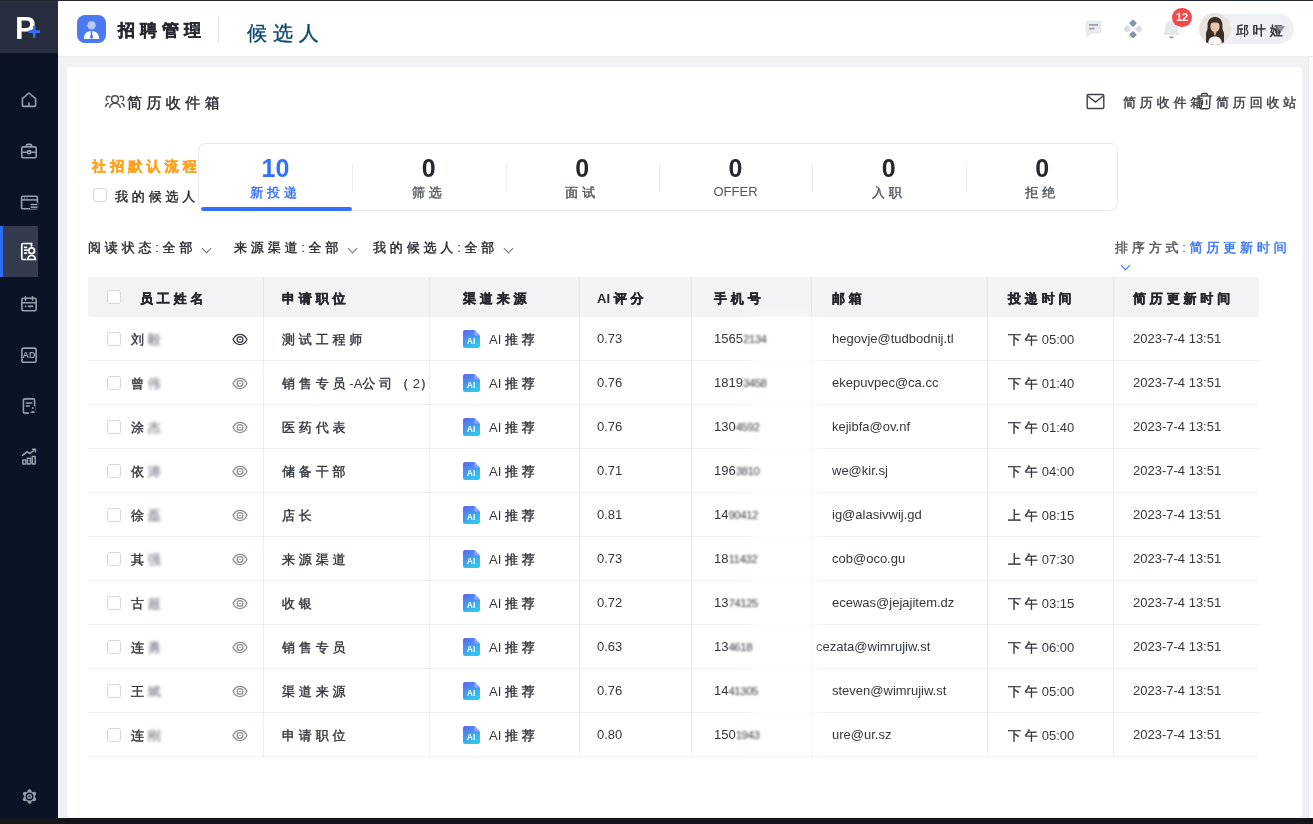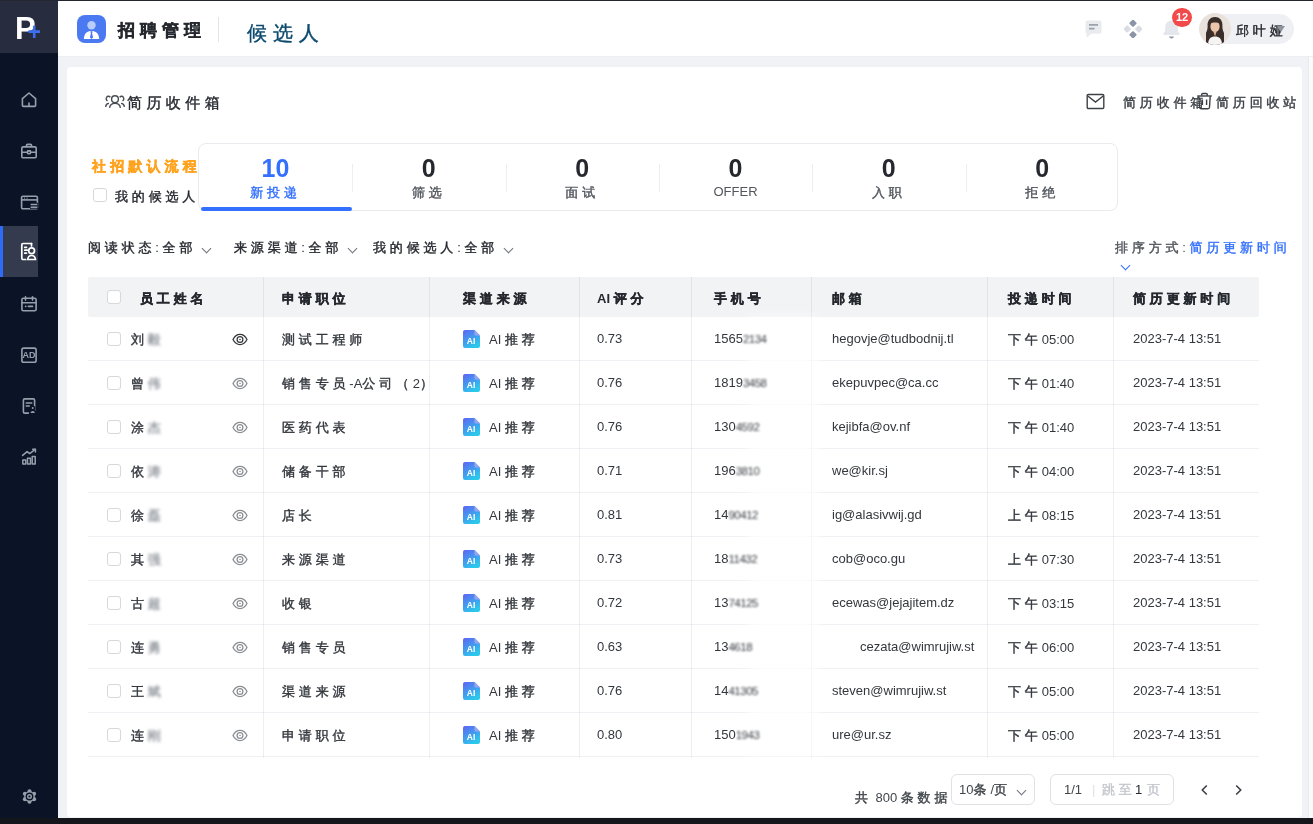--- a/index.html
+++ b/index.html
@@ -480,21 +480,21 @@
                     <stop offset="1" stop-color="#2cc8ec"></stop>
                   </linearGradient>
                 </defs>
                 <path d="M0 2 a2 2 0 0 1 2-2 H11.5 L17 5.5 V16 a2 2 0 0 1 -2 2 H2 a2 2 0 0 1 -2-2 Z" fill="url(#g7)"></path>
                 <path d="M11.5 0 L17 5.5 H12.5 a1 1 0 0 1 -1-1 Z" fill="#98a3f6"></path>
                 <text x="8" y="13.5" font-size="8.5" font-weight="bold" fill="#fff" text-anchor="middle" font-family="Liberation Sans,sans-serif">AI</text>
               </svg></span>
   <span class="ct" style="left:401px">AI <i class="cj">推荐</i></span>
   <span class="ct" style="left:509px">0.63</span>
   <span class="ct" style="left:626px">13<span class="smudge2">4618</span></span>
-  <span class="ct" style="left:772px">cezata@wimrujiw.st</span>
+  <span class="ct" style="left:728px">cezata@wimrujiw.st</span>
   <span class="ct" style="left:920px"><i class="cj">下午</i>06:00</span>
   <span class="ct" style="left:1045px">2023-7-4 13:51</span>
 </div>
 <div class="trow" style="top:352px">
   <span class="cb" style="left:19px;top:15px"></span>
   <span class="ct" style="left:43px"><i class="cj">王</i><span class="smudge"><i class="cj">斌</i></span></span>
   <span style="position:absolute;left:144px;top:15px"><svg width="16" height="15" viewBox="0 0 16 15" fill="none" stroke="#898e94" stroke-width="1.25">
                 <path d="M1 7.5 C2.7 4.1 5.1 2.4 8 2.4 C10.9 2.4 13.3 4.1 15 7.5 C13.3 10.9 10.9 12.6 8 12.6 C5.1 12.6 2.7 10.9 1 7.5 Z"></path>
                 <circle cx="8" cy="7.5" r="2.9"></circle>
                 <circle cx="8" cy="7.5" r="0.8" fill="#898e94" stroke="none"></circle>
@@ -547,32 +547,15 @@
 </div>
       <div class="vline" style="left:174.5px;height:441px"></div>
           <div class="vline" style="left:340.5px;height:441px"></div>
           <div class="vline" style="left:490.5px;height:441px"></div>
           <div class="vline" style="left:602.5px;height:441px"></div>
           <div class="vline" style="left:722.5px;height:441px"></div>
           <div class="vline" style="left:898.5px;height:441px"></div>
           <div class="vline" style="left:1024.5px;height:441px"></div>
       <div class="blob" style="left:660px;top:0px;width:68px;height:441px"></div>
     </div>
-    <div id="pager">
-      <span style="position:absolute;left:788px;top:15px"><i class="cj">共</i> 800 <i class="cj">条数据</i></span>
-      <div class="pgbox" style="left:884px;top:0;width:84px;text-align:center">10<i class="cj">条</i>/<i class="cj">页</i><span class="caret"></span></div>
-      <div class="pgbox" style="left:983px;top:0;width:124px">
-        <span style="position:absolute;left:13px">1/1</span>
-        <span style="position:absolute;left:41px;color:#e0e2e6">|</span>
-        <span style="position:absolute;left:51px;color:#c3c7cd"><i class="cj">跳至</i></span>
-        <span style="position:absolute;left:84px;color:#25282e">1</span>
-        <span style="position:absolute;left:96px;color:#c3c7cd"><i class="cj">页</i></span>
-      </div>
-      <svg class="abs" style="left:1131px;top:9px" width="14" height="14" viewBox="0 0 14 14" fill="none" stroke="#3c4045" stroke-width="1.6">
-            <path d="M8.8 2.5 L4.3 7 L8.8 11.5"></path>
-          </svg>
-      <svg class="abs" style="left:1164px;top:9px" width="14" height="14" viewBox="0 0 14 14" fill="none" stroke="#3c4045" stroke-width="1.6">
-            <path d="M5.2 2.5 L9.7 7 L5.2 11.5"></path>
-          </svg>
-    </div>
   </div>
 </div>
 <div id="botbar"></div>
 </div>
 </body></html>

